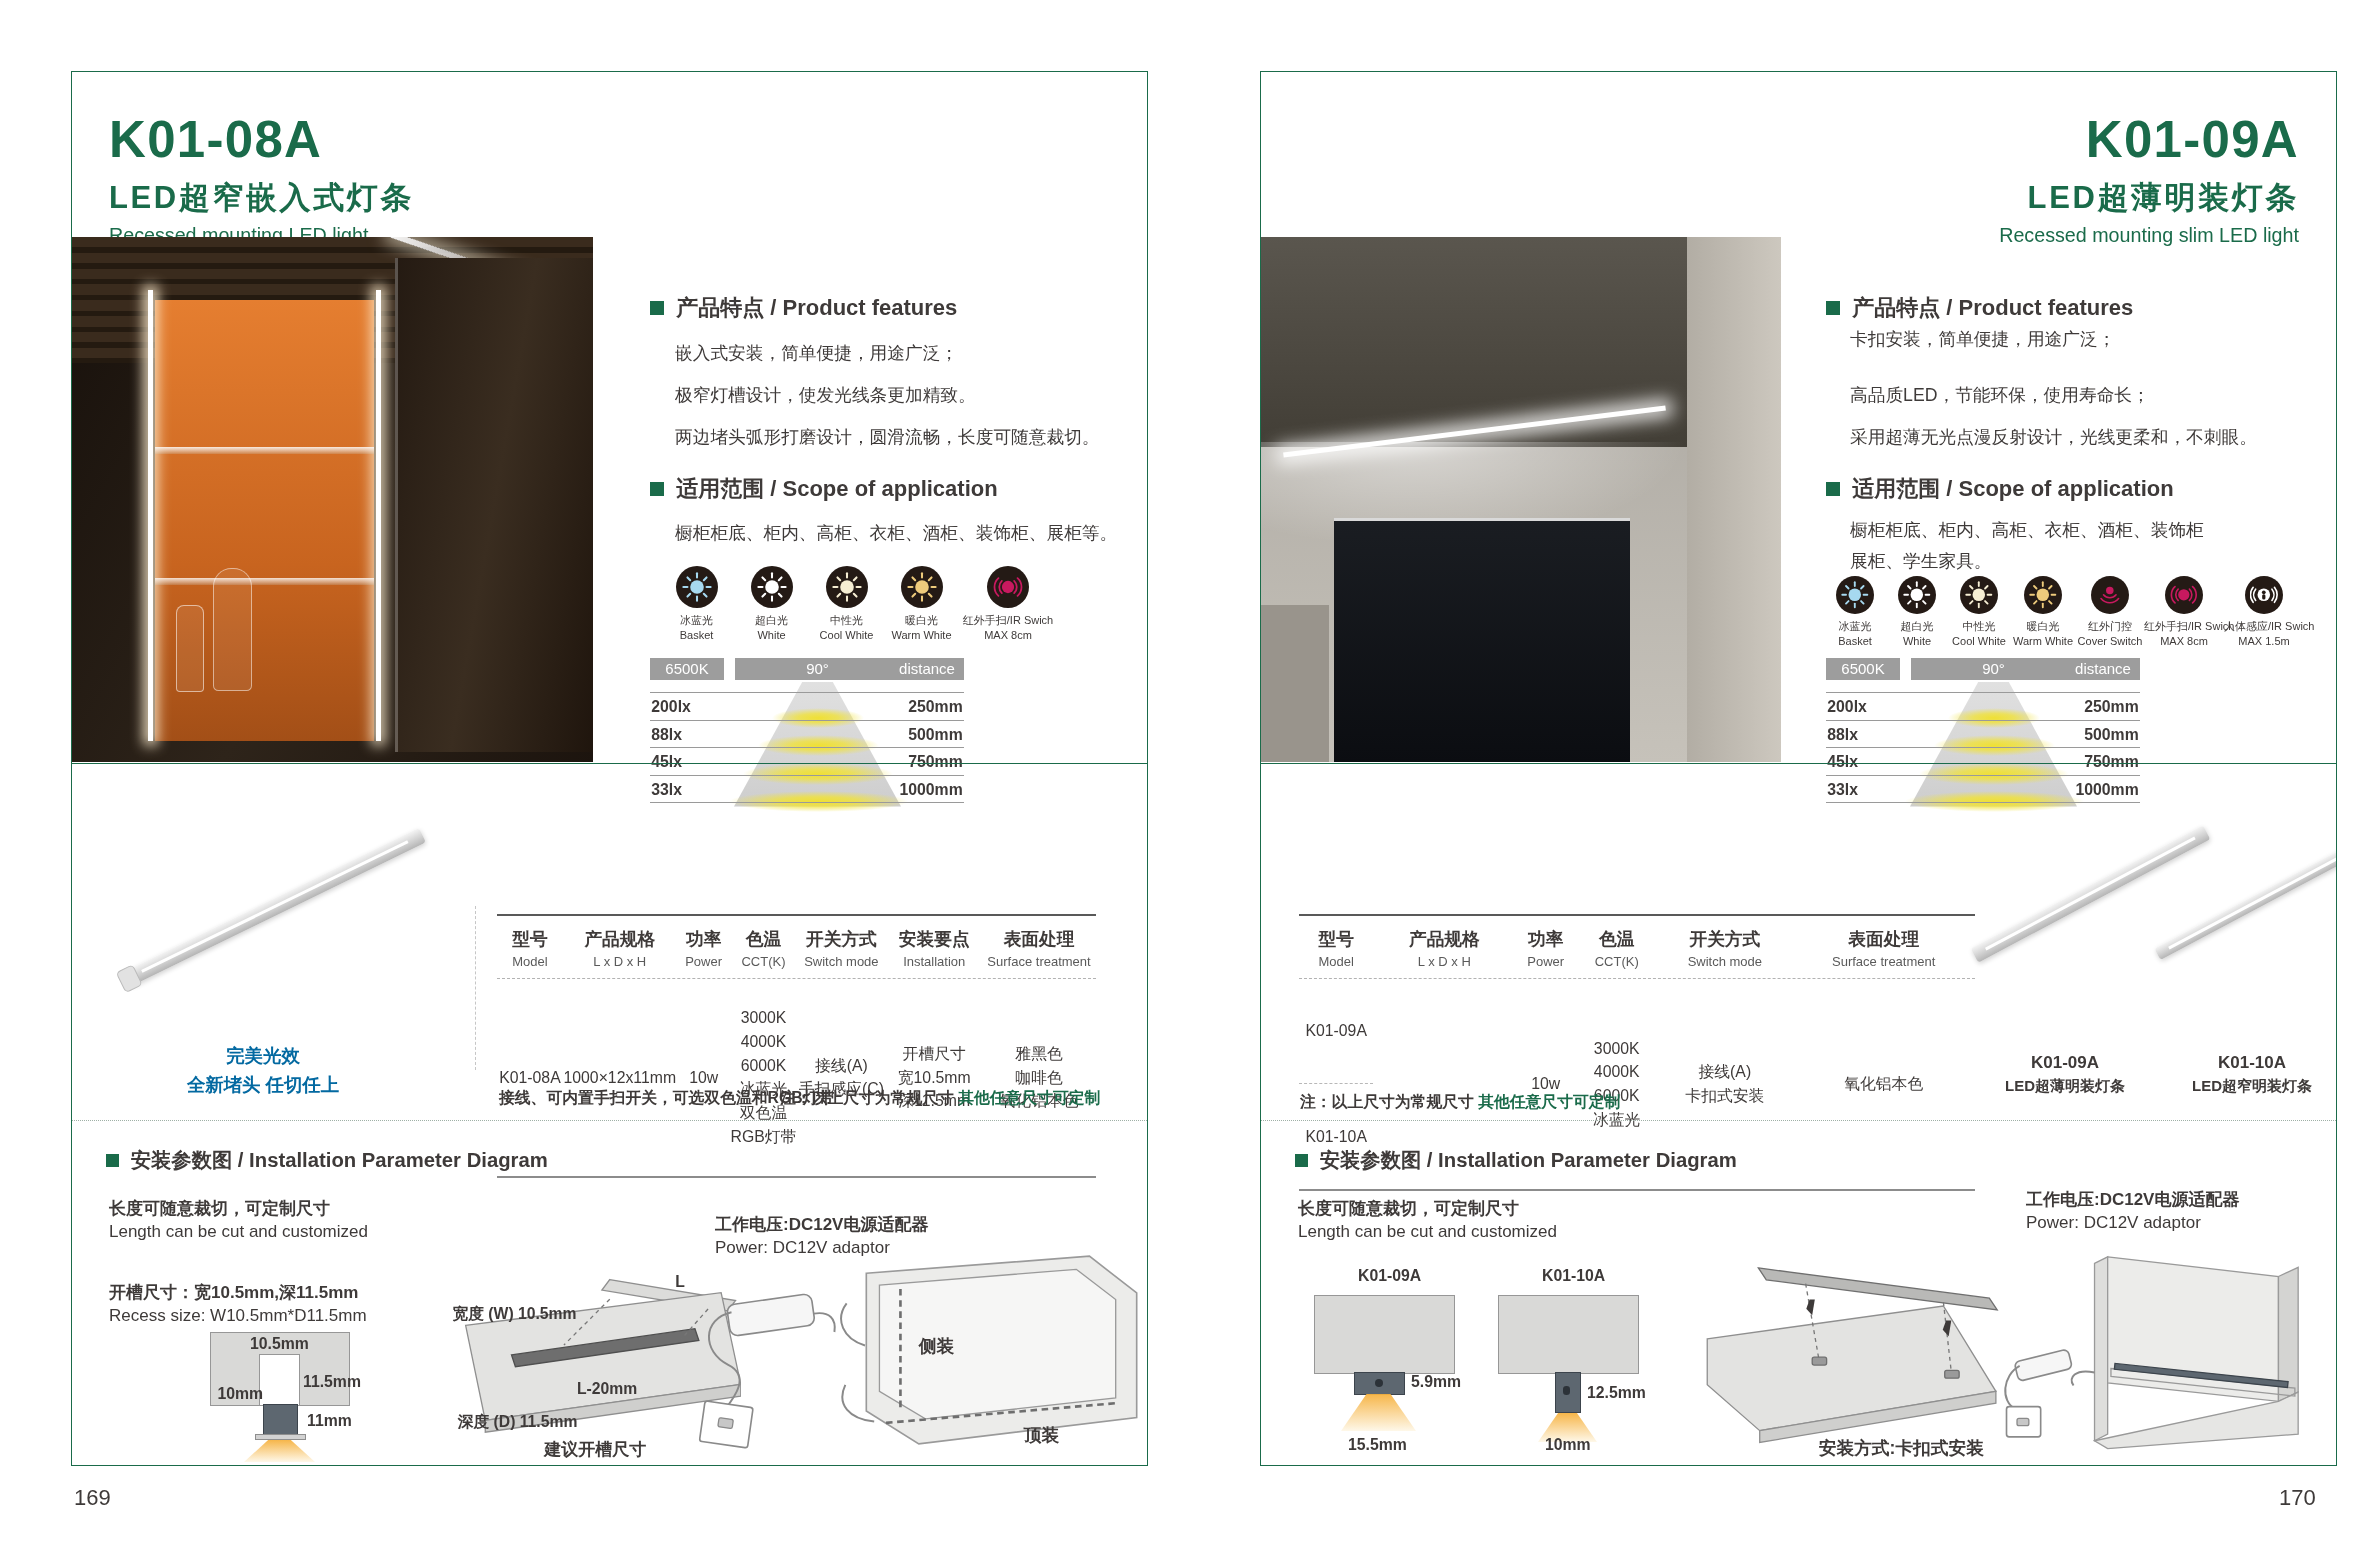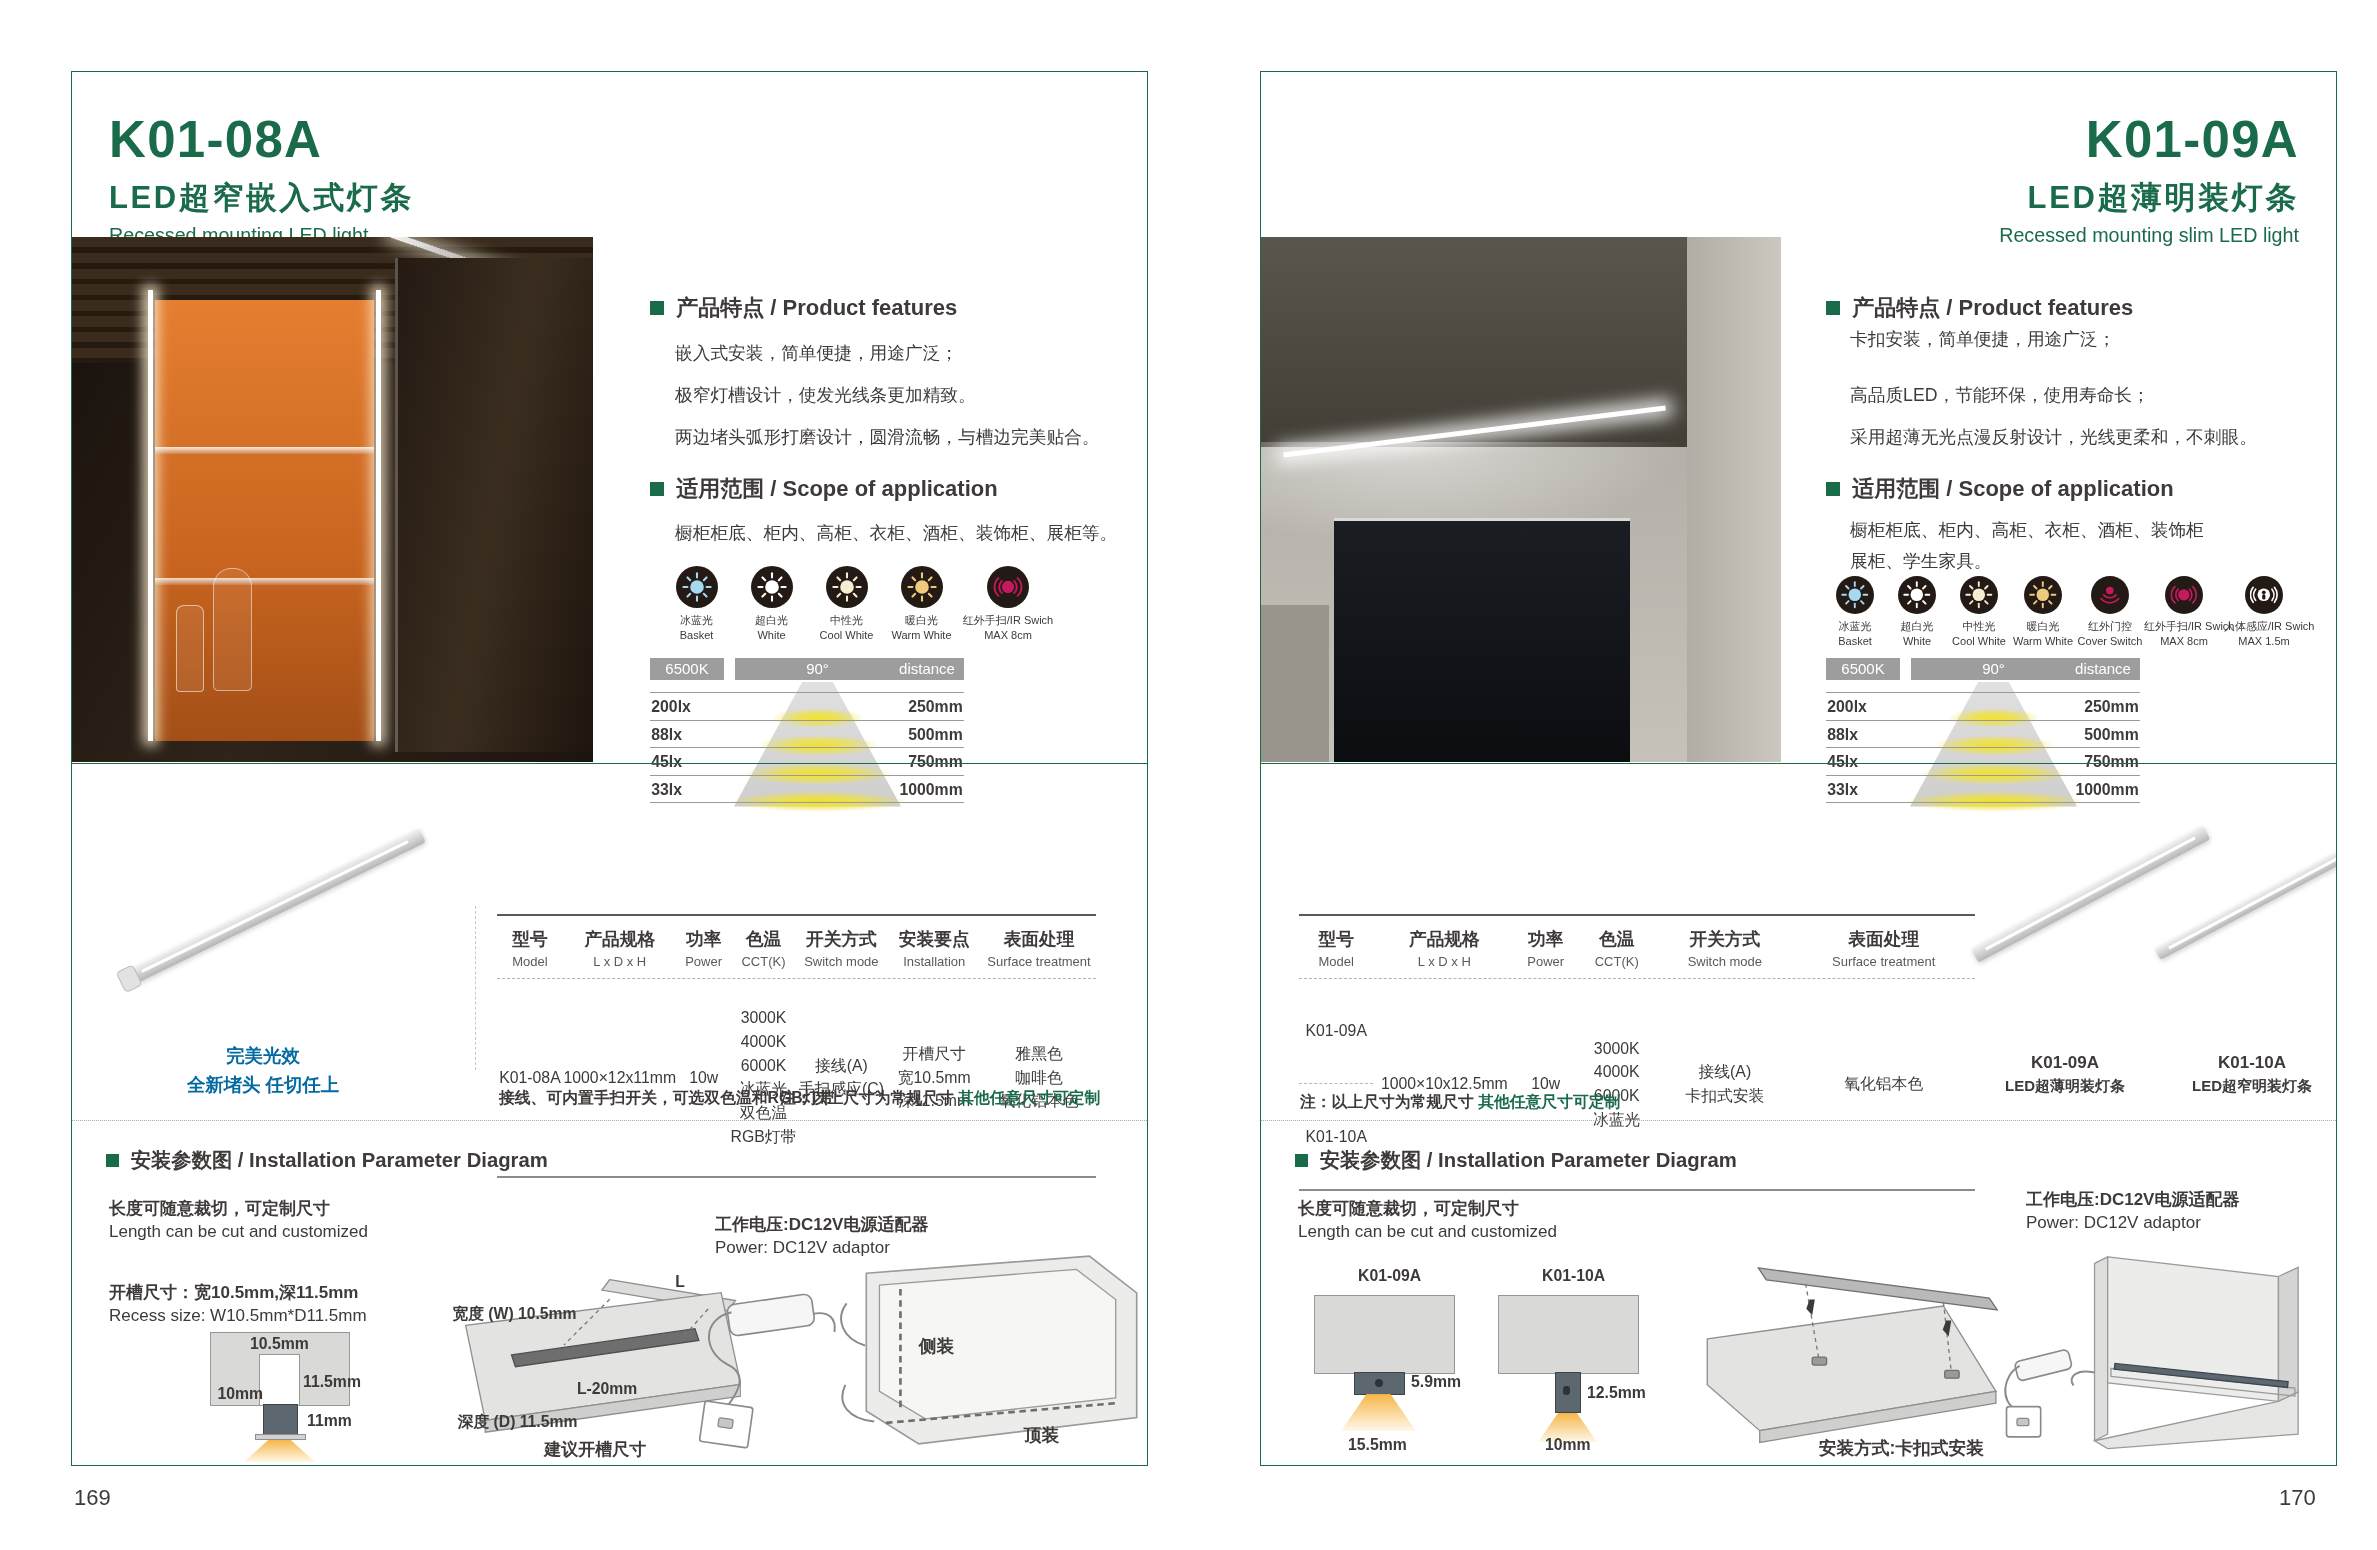--- a/index.html
+++ b/index.html
@@ -108,21 +108,21 @@
       <div class="abs" style="left:16%;top:65%;width:42%;height:6.6px;background:linear-gradient(180deg,rgba(255,255,255,.8),rgba(190,215,215,.2));"></div>
       <div class="abs" style="left:20%;top:70%;width:26px;height:85px;border:1.3px solid rgba(255,255,255,.55);border-radius:7.9px 7.9px 3.9px 3.9px;background:rgba(255,255,255,.08);"></div>
       <div class="abs" style="left:27%;top:63%;width:37px;height:121px;border:1.3px solid rgba(255,255,255,.5);border-radius:18.4px 18.4px 5.3px 5.3px;background:rgba(255,255,255,.07);"></div>
       <div class="abs" style="left:62%;top:4%;width:38%;height:94%;background:linear-gradient(100deg,#241a12,#3a2d20 50%,#1f150d);"></div>
       <div class="abs" style="left:62%;top:4%;width:2.6px;height:94%;background:rgba(255,255,255,.25);"></div>
     </div>
 
     <div class="sect" style="left:578px;top:221px;"><span class="sq"></span><span>产品特点 / Product features</span></div>
     <div class="bodytxt" style="left:603px;top:269px;">嵌入式安装，简单便捷，用途广泛；</div>
     <div class="bodytxt" style="left:603px;top:311px;">极窄灯槽设计，使发光线条更加精致。</div>
-    <div class="bodytxt" style="left:603px;top:353px;">两边堵头弧形打磨设计，圆滑流畅，与槽边完美贴合。</div>
+    <div class="bodytxt" style="left:603px;top:353px;">两边堵头弧形打磨设计，圆滑流畅，长度可随意裁切。</div>
 
     <div class="sect" style="left:578px;top:402px;"><span class="sq"></span><span>适用范围 / Scope of application</span></div>
     <div class="bodytxt" style="left:603px;top:449px;">橱柜柜底、柜内、高柜、衣柜、酒柜、装饰柜、展柜等。</div>
 
     <div class="icons" style="left:587px;top:494px;">
       <div class="icon" style="width:75px;">
         <div class="icirc" style="width:42px;height:42px;">
           <svg width="30" height="30" viewBox="0 0 44 44">
               <g fill="none" stroke-width="3" stroke-linecap="round" stroke="#a6d9f0">
                 <line x1="22" y1="2" x2="22" y2="8"></line>
@@ -607,21 +607,20 @@
             <div class="hzh">表面处理</div>
             <div class="hen">Surface treatment</div>
           </div>
       </div>
       <div class="tbody" style="min-height:210px;align-items:stretch;">
         <div class="stackcell" style="flex:0 0 11%;">
           <div style="flex:1;display:flex;align-items:center;justify-content:center;border-bottom:1.3px dashed #b8b8b8;">K01-09A</div>
           <div style="flex:1;display:flex;align-items:center;justify-content:center;">K01-10A</div>
         </div>
         <div class="stackcell" style="flex:0 0 21%;">
-          <div style="flex:1;display:flex;align-items:center;justify-content:center;">1000×10x12.5mm</div>
         </div>
         <div class="bc" style="flex:0 0 9%;display:flex;align-items:center;justify-content:center;">10w</div>
         <div class="bc" style="flex:0 0 12%;display:flex;flex-direction:column;justify-content:center;">
           <div>3000K</div>
             <div>4000K</div>
             <div>6000K</div>
             <div>冰蓝光</div>
         </div>
         <div class="bc" style="flex:0 0 20%;display:flex;flex-direction:column;justify-content:center;">
           <div>接线(A)</div>

